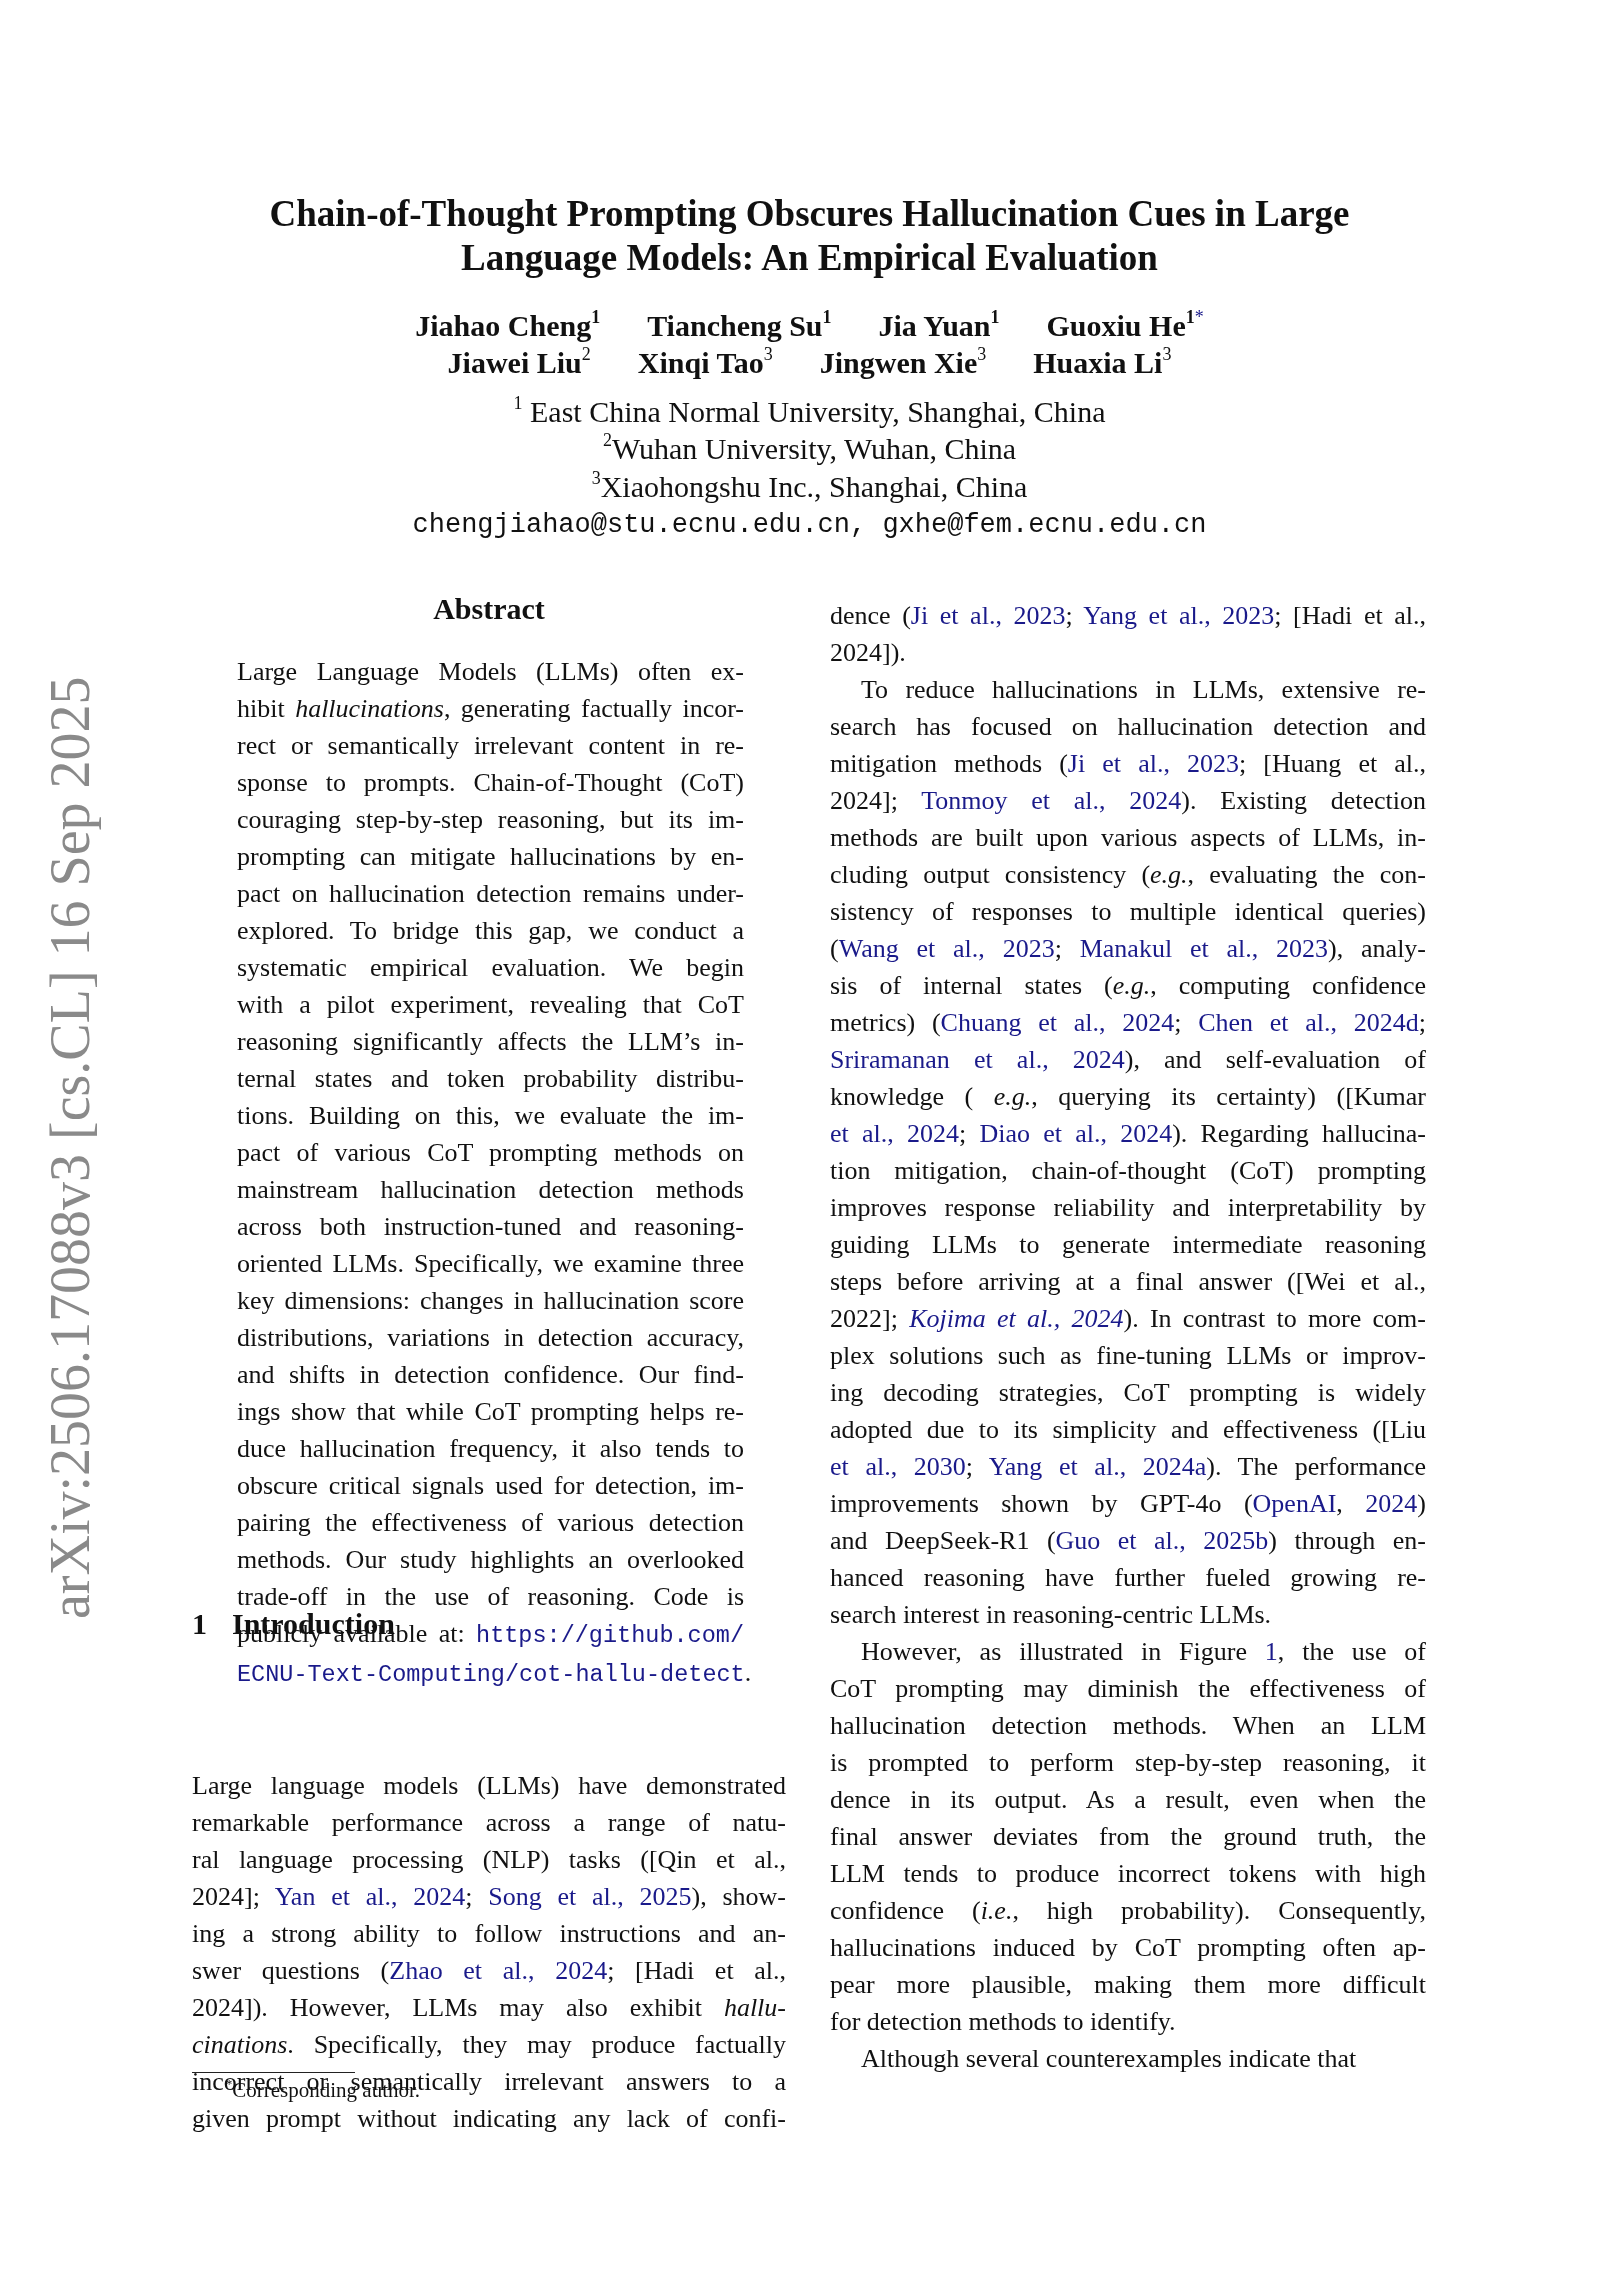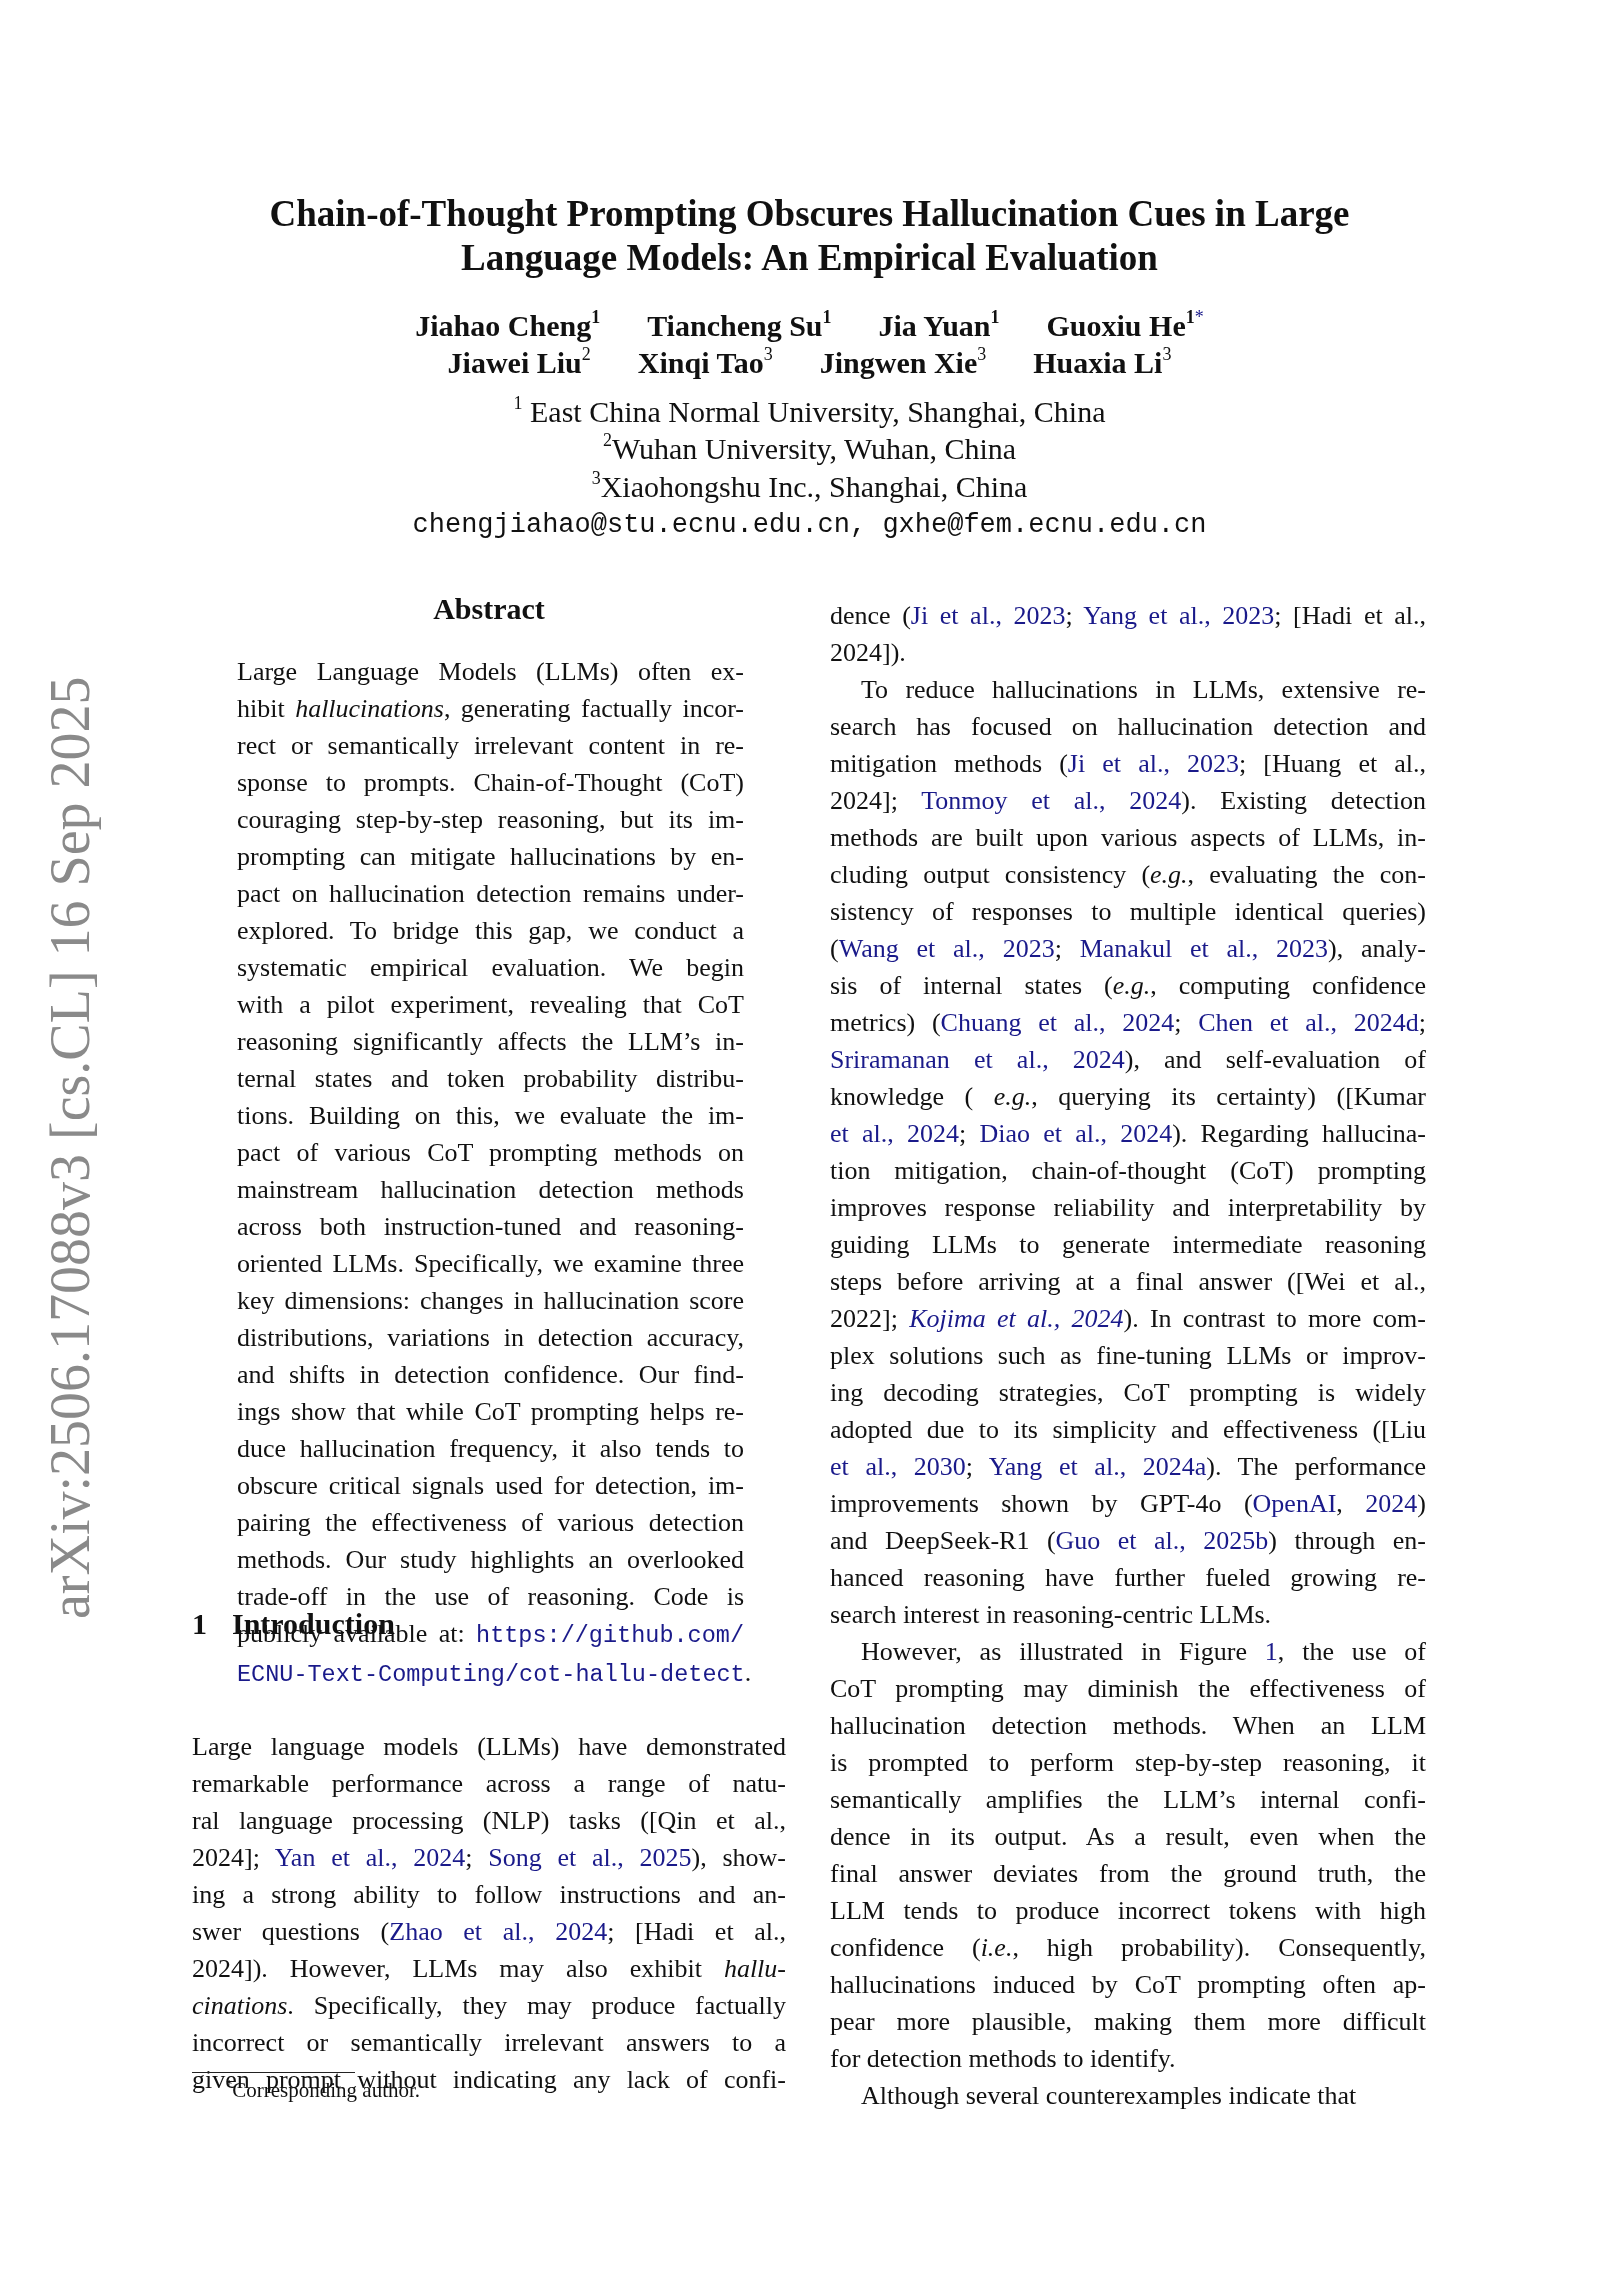--- a/index.html
+++ b/index.html
@@ -41,21 +41,21 @@
   #abstract-body {
     position: absolute; left: 237px; width: 507px; top: 653px;
     font-size: 26px; line-height: 37px; text-align: justify;
     hyphens: manual;
   }
   #intro-heading {
     position: absolute; left: 192px; top: 1607px; font-weight: bold; font-size: 30px;
   }
   #intro-heading .num { margin-right: 25px; }
   #intro-body {
-    position: absolute; left: 192px; width: 594px; top: 1728px;
+    position: absolute; left: 192px; width: 594px; top: 1767px;
     font-size: 26px; line-height: 37px; text-align: justify;
   }
   #right-body {
     position: absolute; left: 830px; width: 596px; top: 597px;
     font-size: 26px; line-height: 37px; text-align: justify;
   }
   .line { display: block; text-align: justify; text-align-last: justify; white-space: nowrap; }
   .line.last { text-align-last: left; }
   #footnote-rule {
     position: absolute; left: 192px; top: 2072px; width: 163px; height: 0;
@@ -166,21 +166,20 @@
     <span class="line">adopted due to its simplicity and effectiveness ([Liu</span>
     <span class="line"><a class="cite" style="text-decoration: none;">et al., 2030</a>; <a class="cite" style="text-decoration: none;">Yang et al., 2024a</a>). The performance</span>
     <span class="line">improvements shown by GPT-4o (<a class="cite" style="text-decoration: none;">OpenAI</a>, <a class="cite" style="text-decoration: none;">2024</a>)</span>
     <span class="line">and DeepSeek-R1 (<a class="cite" style="text-decoration: none;">Guo et al., 2025b</a>) through en-</span>
     <span class="line">hanced reasoning have further fueled growing re-</span>
     <span class="line last">search interest in reasoning-centric LLMs.</span>
     <span class="line" style="padding-left: 31px;">However, as illustrated in Figure <a class="cite" style="text-decoration: none;">1</a>, the use of</span>
     <span class="line">CoT prompting may diminish the effectiveness of</span>
     <span class="line">hallucination detection methods. When an LLM</span>
     <span class="line">is prompted to perform step-by-step reasoning, it</span>
-    <span class="line">semantically amplifies the LLM’s internal confi-</span>
     <span class="line">dence in its output. As a result, even when the</span>
     <span class="line">final answer deviates from the ground truth, the</span>
     <span class="line">LLM tends to produce incorrect tokens with high</span>
     <span class="line">confidence (<i>i.e.</i>, high probability). Consequently,</span>
     <span class="line">hallucinations induced by CoT prompting often ap-</span>
     <span class="line">pear more plausible, making them more difficult</span>
     <span class="line last">for detection methods to identify.</span>
     <span class="line last" style="padding-left: 31px;">Although several counterexamples indicate that</span>
   </div>
 

